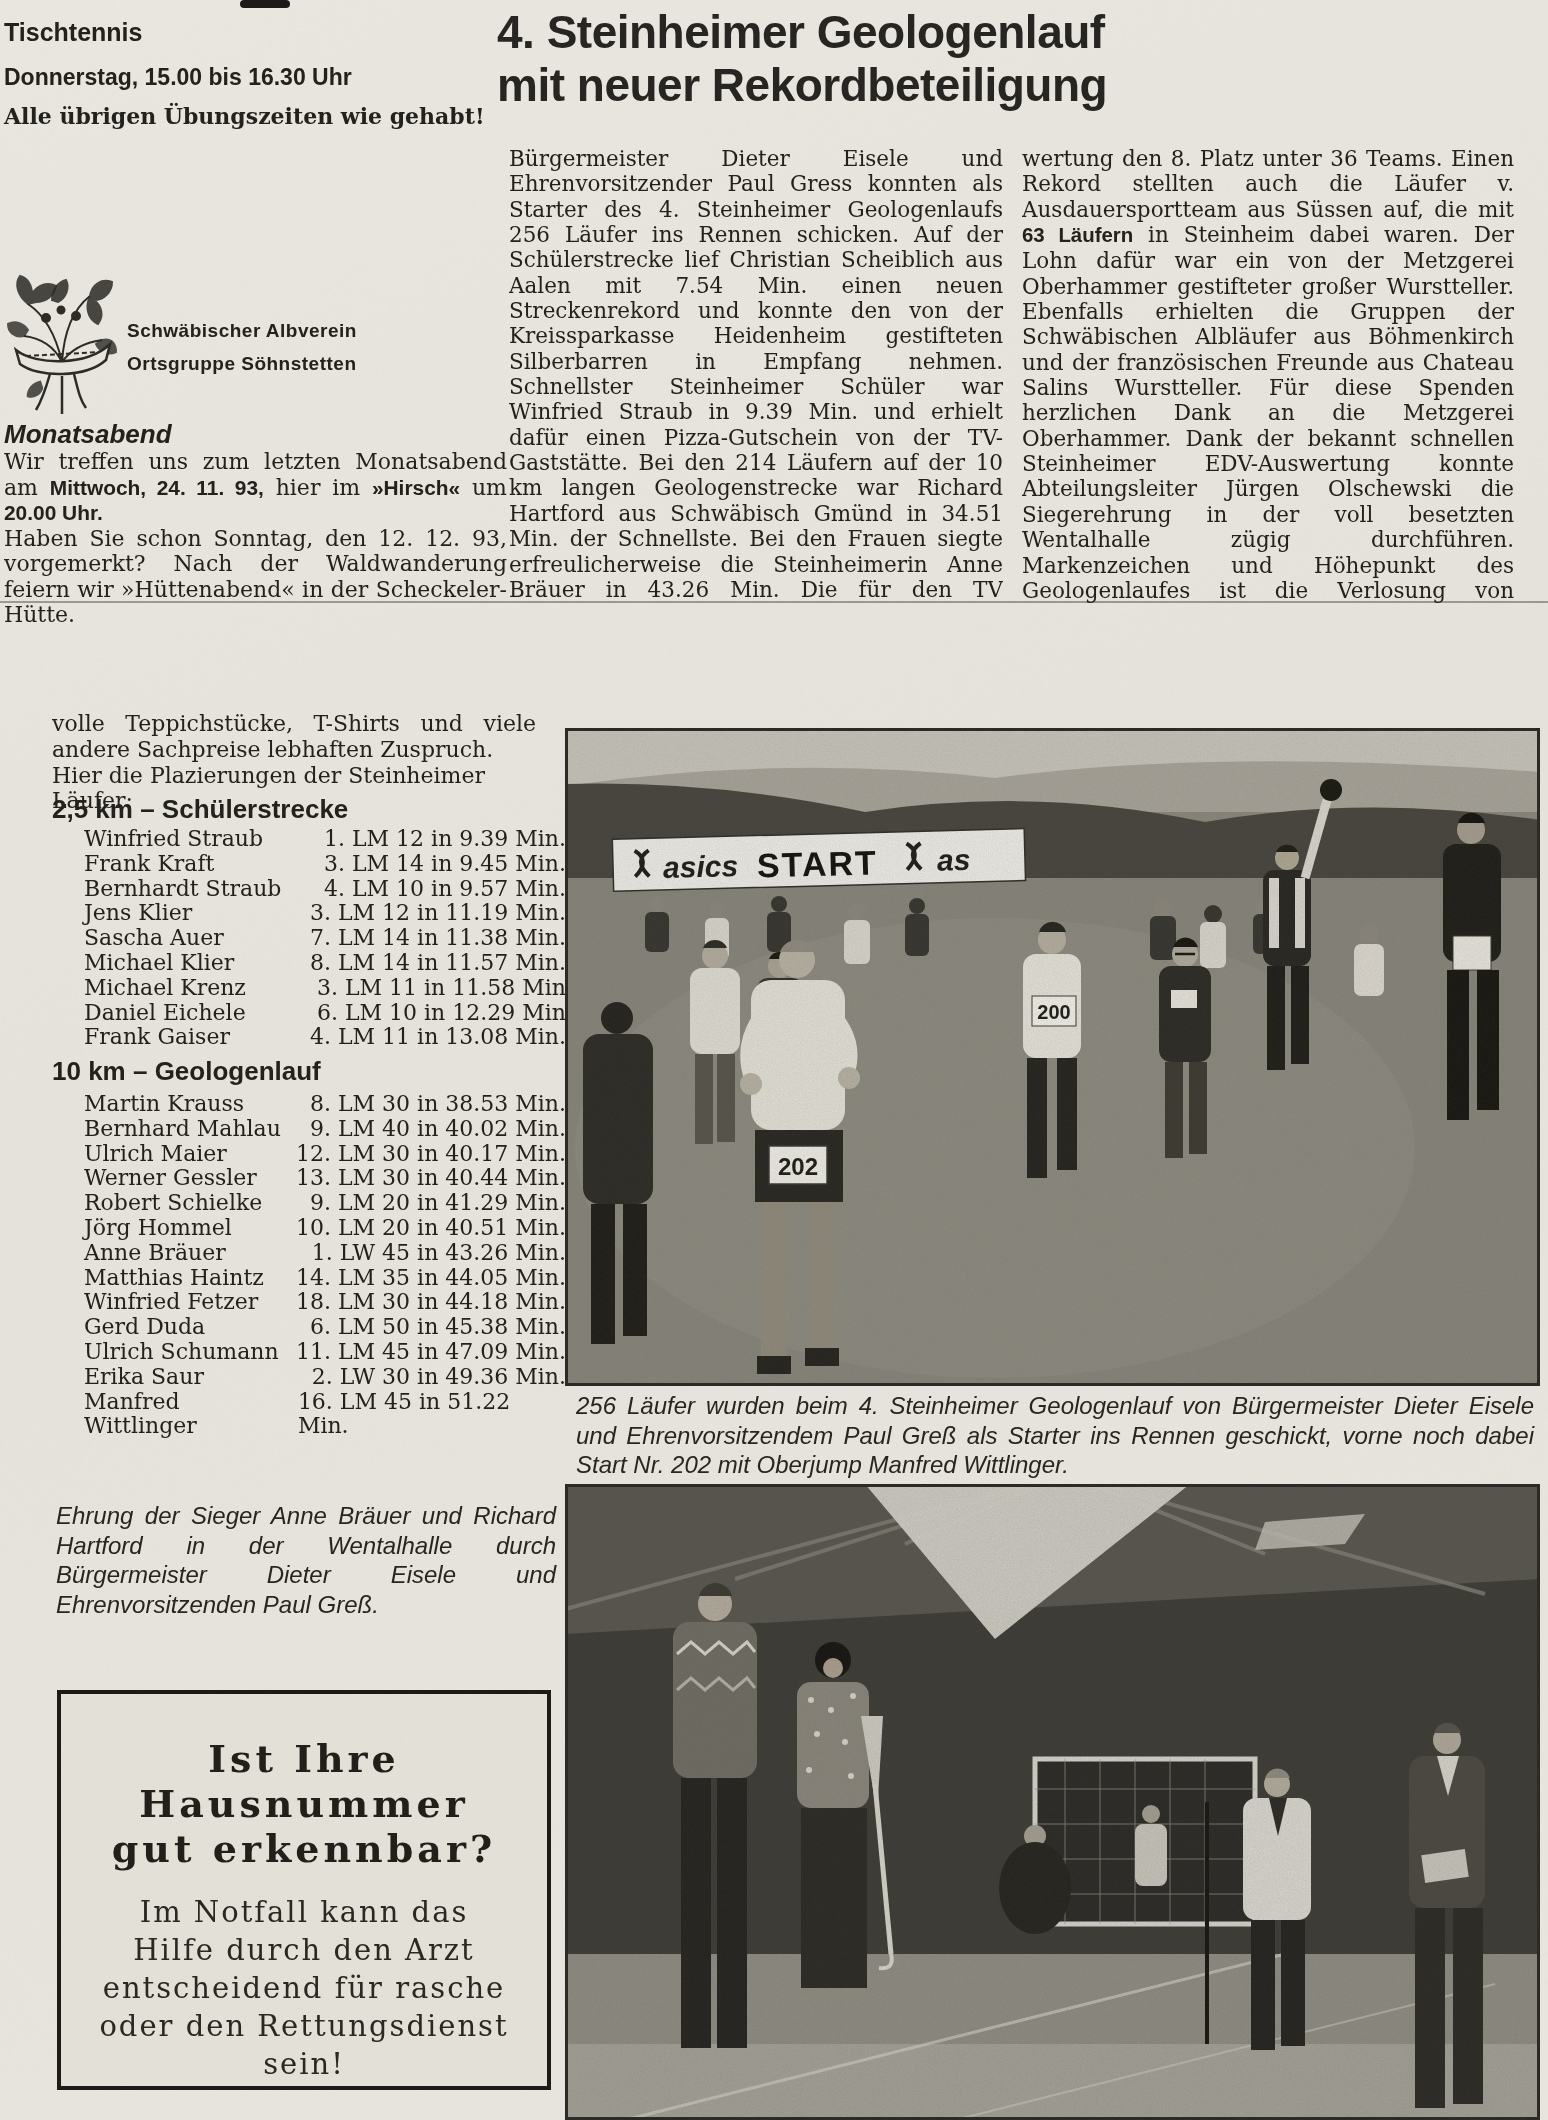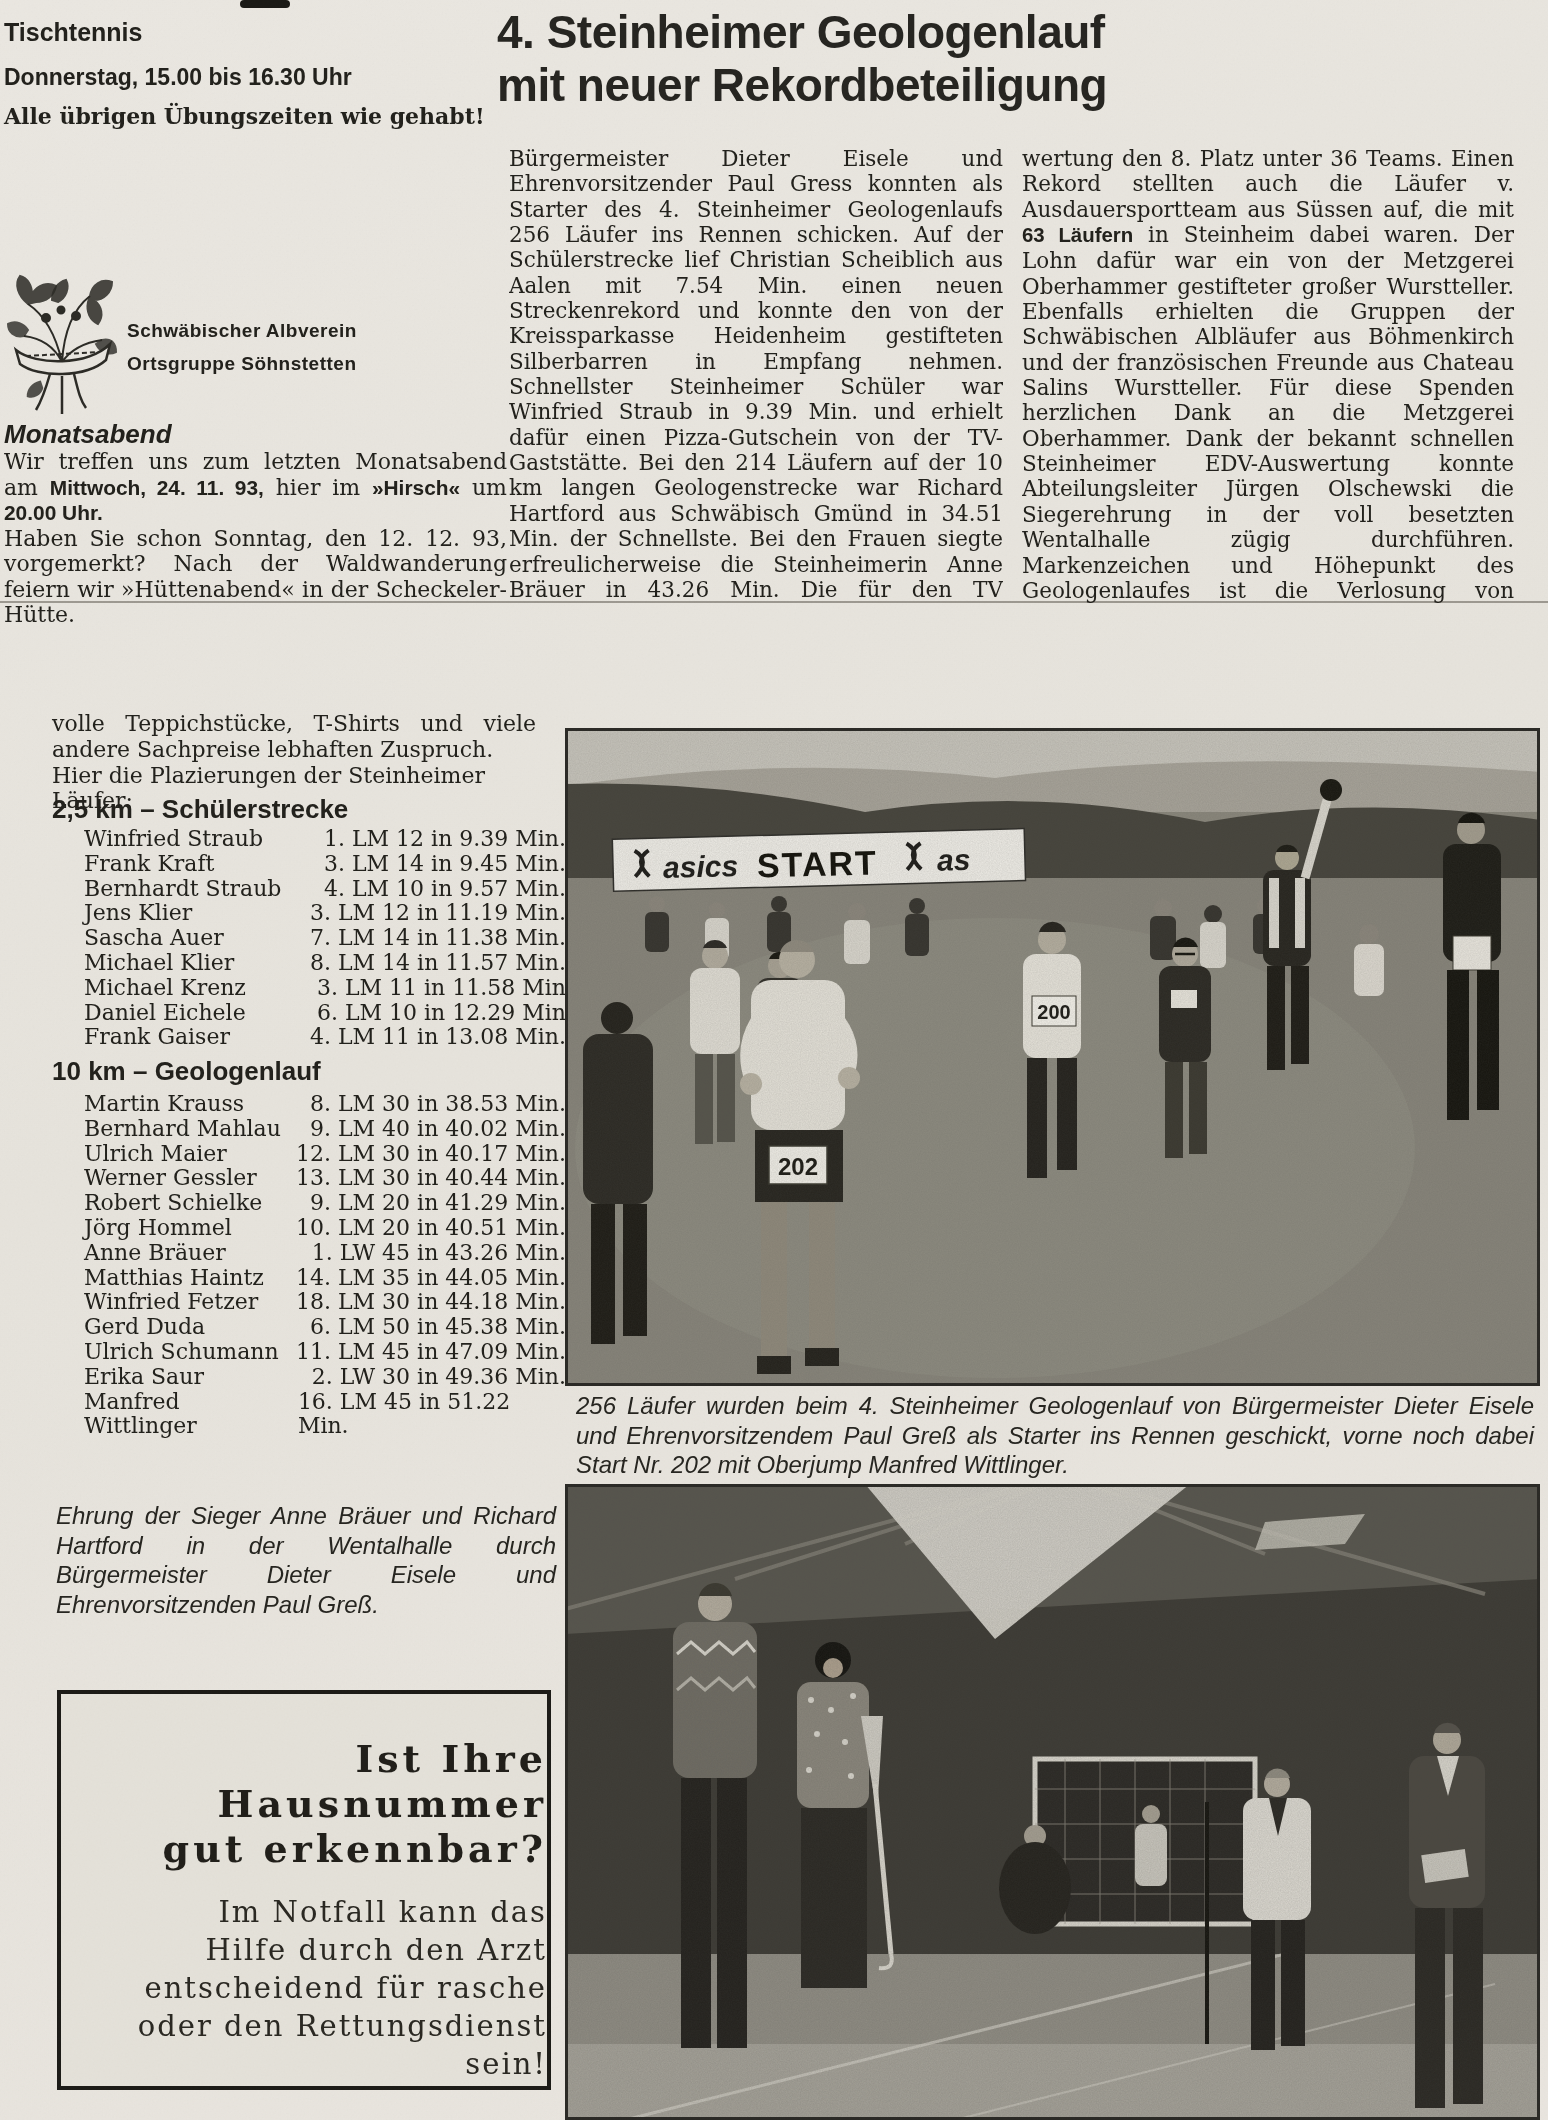--- a/index.html
+++ b/index.html
@@ -32,21 +32,21 @@
   #sec1-rows{top:827px;}
   #sec2-rows{top:1092px;}
   .rrow{display:flex;justify-content:space-between;height:24.8px;font-size:22px;line-height:24.8px;}
   #photo1{left:565px;top:728px;width:975px;height:658px;}
   #photo2{left:565px;top:1484px;width:975px;height:636px;}
   .caption{font-style:italic;font-family:"Liberation Sans","DejaVu Sans",sans-serif;
            font-size:24px;line-height:29.5px;color:#262520;}
   #caption1{left:576px;top:1391px;width:958px;}
   #caption2{left:56px;top:1501px;width:500px;}
   #adbox{left:57px;top:1690px;width:494px;height:400px;border:4px solid #1c1b17;
-         background:#e5e2da;box-sizing:border-box;text-align:right;}
+         background:#e5e2da;box-sizing:border-box;text-align:center;}
   .ad-h{font-weight:700;font-size:38px;line-height:45px;letter-spacing:4px;color:#211f1a;}
   .ad-h1{margin-top:42px;}
   .ad-b{font-size:29px;line-height:38px;letter-spacing:2px;color:#2a2822;}
   .ad-b1{margin-top:22px;}
   #noise{left:0;top:0;width:1548px;height:2120px;pointer-events:none;opacity:.6;}
 </style>
 </head>
 <body>
 
 <div class="page">

